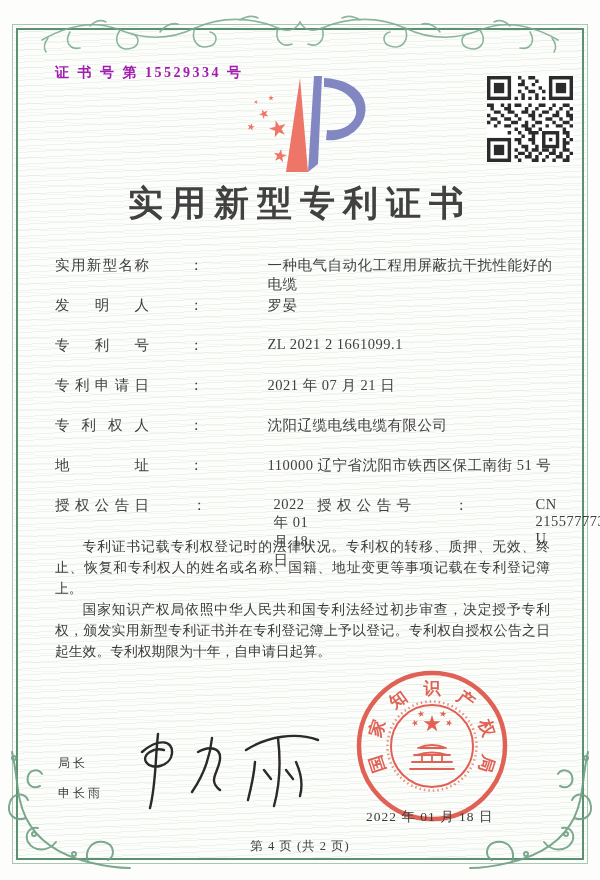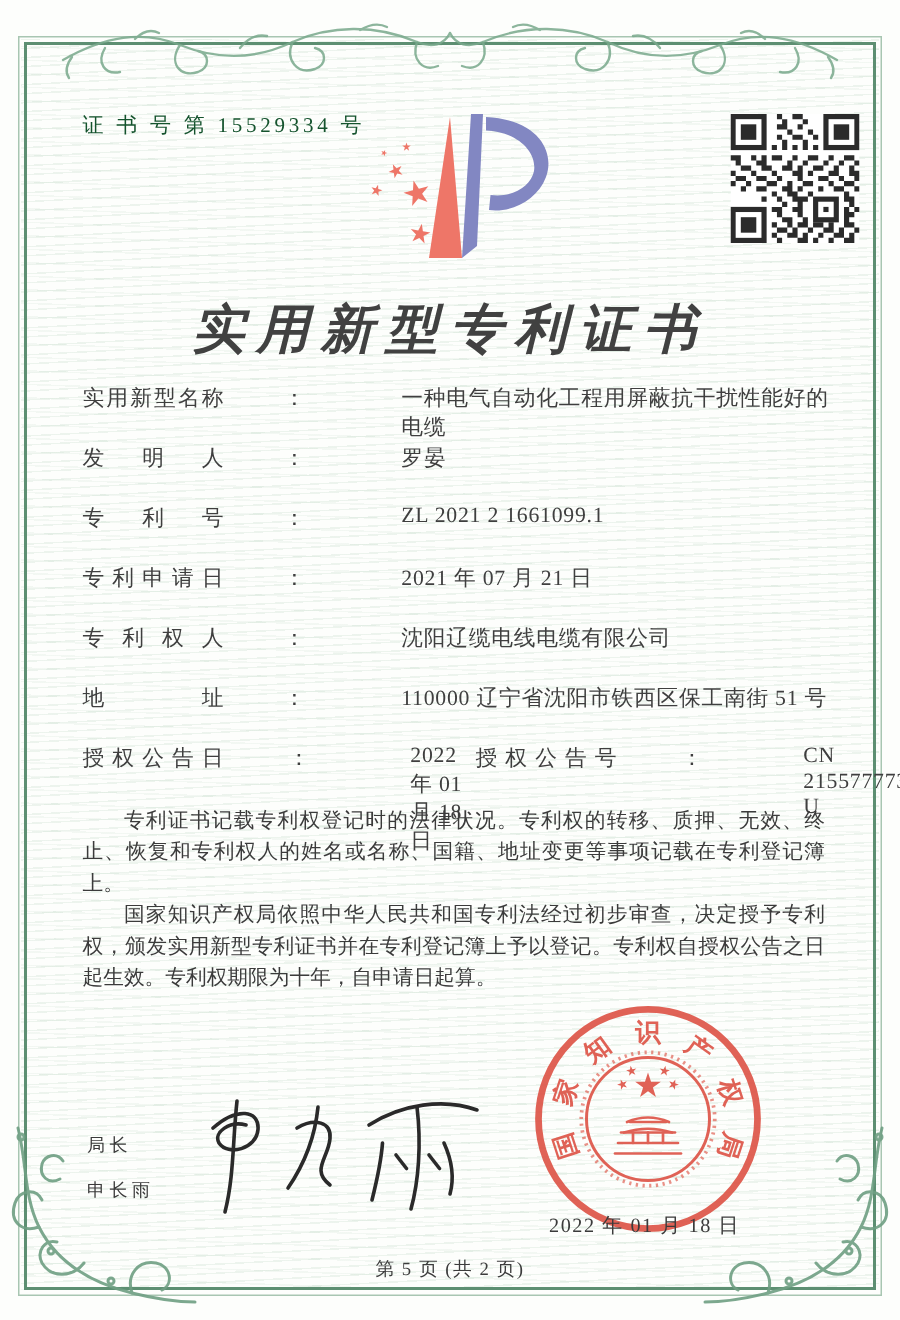--- a/index.html
+++ b/index.html
@@ -6,25 +6,25 @@
   .page{position:relative;width:600px;height:880px;margin:0 auto;background:#fdfefc;
         font-family:"Liberation Serif","DejaVu Serif",serif;color:#3a3a3a;overflow:hidden;}
   .guilloche{position:absolute;left:14px;right:14px;top:26px;bottom:20px;
         background:
           repeating-linear-gradient(177deg, rgba(150,190,160,.16) 0 1px, transparent 1px 6px),
           repeating-linear-gradient(2deg, rgba(150,190,160,.10) 0 1px, transparent 1px 9px);
         pointer-events:none;}
   .frame-outer{position:absolute;left:12px;right:12px;top:24px;bottom:16px;border:1px solid #a8c6b2;}
   .frame-inner{position:absolute;left:16px;right:16px;top:28px;bottom:20px;border:2px solid #5d8f72;}
   .ornament{position:absolute;pointer-events:none;}
-  .cert-no{position:absolute;left:55px;top:75px;font-size:14px;letter-spacing:2.5px;color:#14532d;}
+  .cert-no{position:absolute;left:55px;top:64px;font-size:14px;letter-spacing:2.5px;color:#a21caf;font-weight:bold;}
   .logo{position:absolute;left:238px;top:72px;}
   .qr{position:absolute;left:487px;top:76px;width:86px;height:86px;}
-  .title{position:absolute;left:0;right:0;top:180px;margin:16px;text-align:center;
-         font-size:35px;font-weight:600;letter-spacing:8px;color:#414141;font-style:italic;}
+  .title{position:absolute;left:0;right:0;top:180px;margin:0;text-align:center;
+         font-size:35px;font-weight:600;letter-spacing:8px;color:#414141;}
   .fields{position:absolute;left:55px;top:256px;right:40px;font-size:14.5px;color:#3f3f3f;}
   .frow{height:40px;display:flex;align-items:flex-start;gap:40px;}
   .flabel{display:inline-block;width:94px;text-align:justify;text-align-last:justify;flex:0 0 94px;}
   .fcolon{flex:0 0 auto;}
   .fvalue{margin-left:24px;letter-spacing:.5px;}
   .grant-row{height:30px;display:flex;}
   .grant-cell{display:flex;gap:43px;}
   .grant-cell.first{width:262px;flex:0 0 262px;}
   .paras{position:absolute;left:55px;right:50px;top:536px;font-size:13.8px;line-height:21px;
          color:#3b3b3b;text-align:justify;}
@@ -252,15 +252,15 @@
       <path d="M68,82 h24"></path>
       <path d="M64,89 Q80,84 96,89"></path>
       <path d="M62,89 h36"></path>
       <path d="M60,96 h40"></path>
       <path d="M70,89 v7 M80,89 v7 M90,89 v7"></path>
       <path d="M58,103 h44"></path>
     </g>
   </svg>
   <div class="seal-date">2022 年 01 月 18 日</div>
 
-  <div class="footer">第 5 页 (共 2 页)</div>
+  <div class="footer">第 4 页 (共 2 页)</div>
 
 </div>
 
 </body></html>

